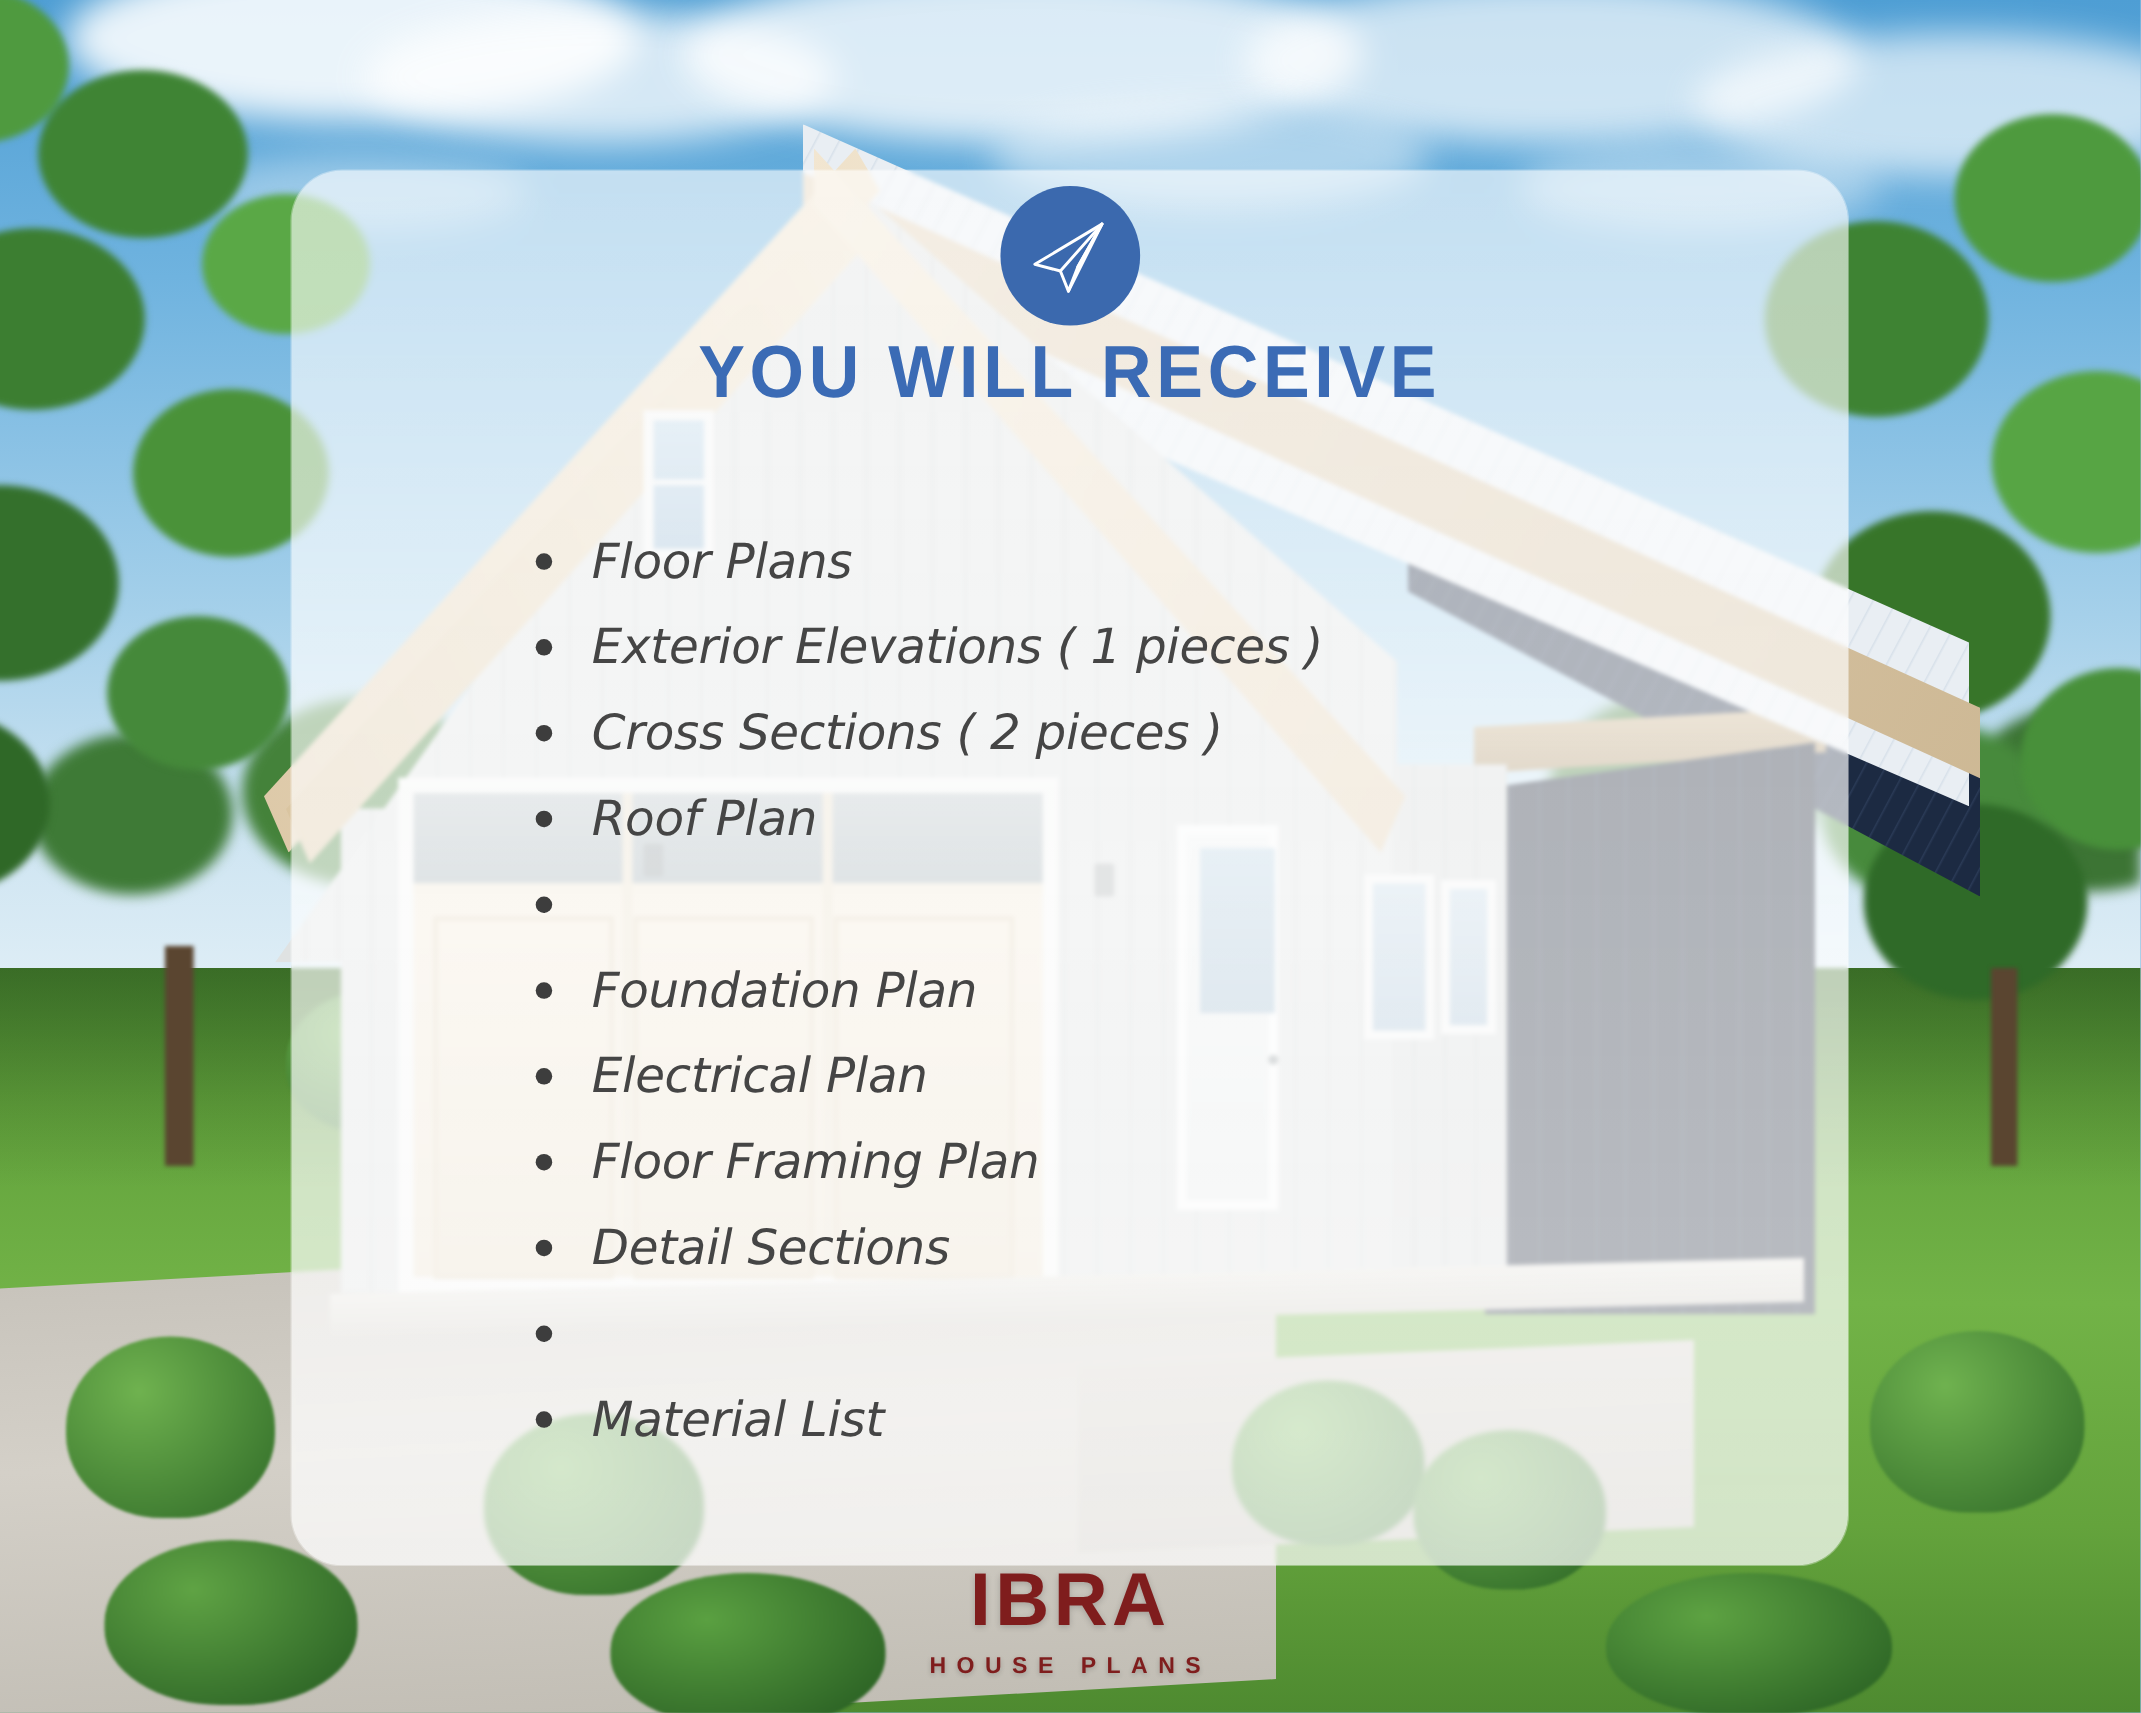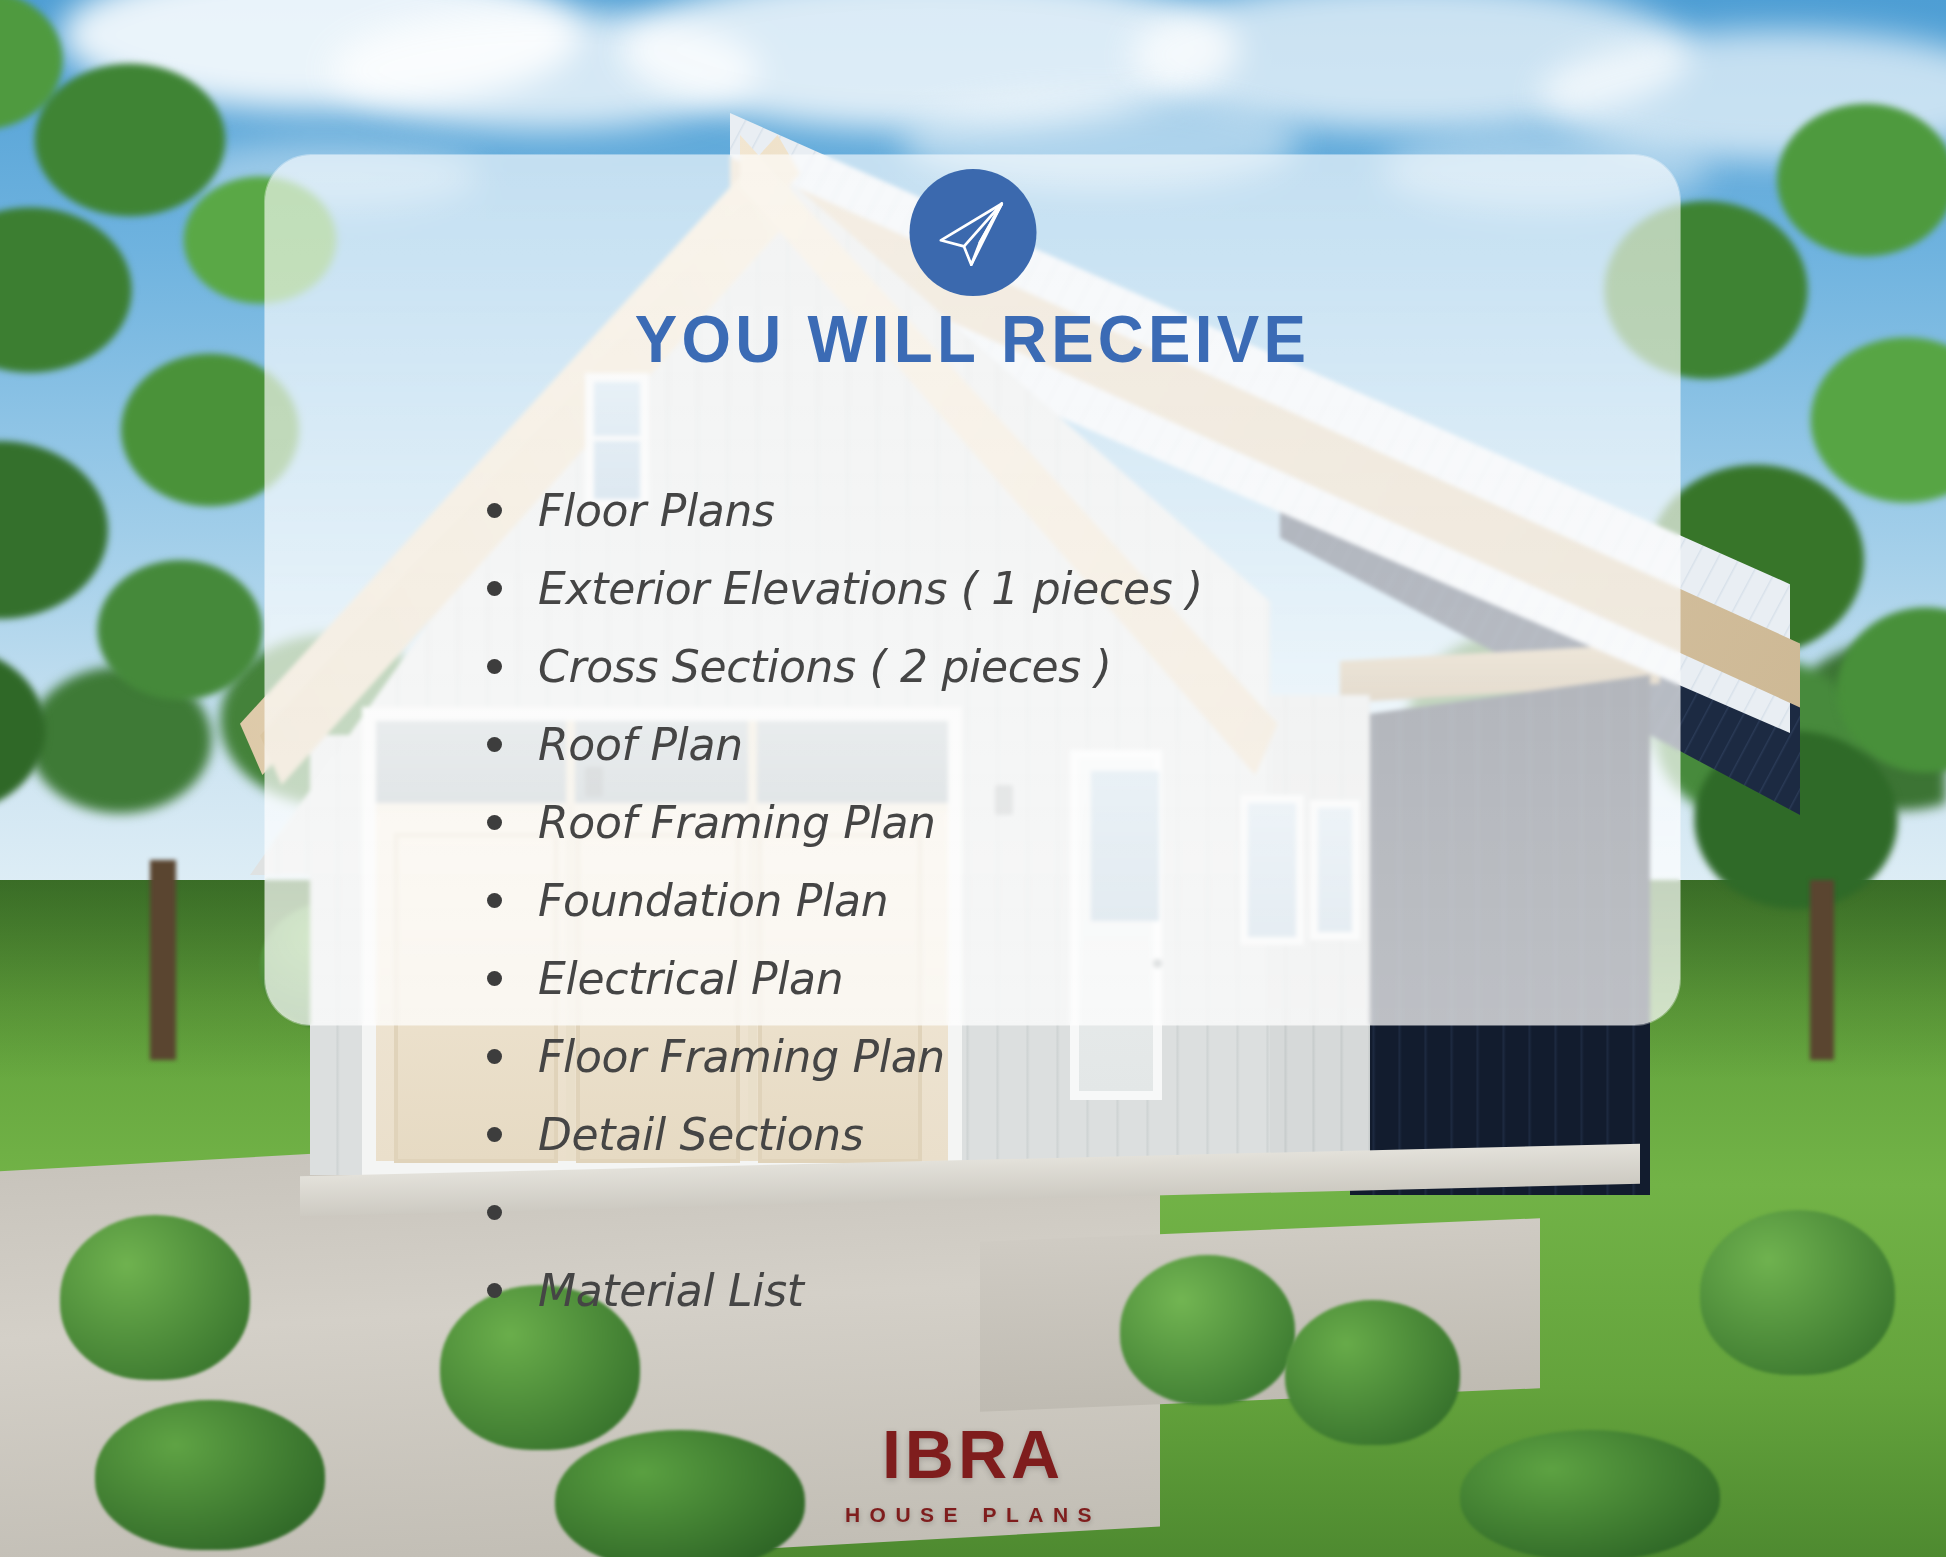--- a/index.html
+++ b/index.html
@@ -232,21 +232,21 @@
     background:radial-gradient(ellipse at 35% 30%,#67ab49,#2b6425);}
   .b7{left:1700px;top:1210px;width:195px;height:165px;
     background:radial-gradient(ellipse at 35% 30%,#6fb24f,#2f6a27);}
   .b8{left:1460px;top:1430px;width:260px;height:130px;
     background:radial-gradient(ellipse at 35% 30%,#5da242,#245a20);}
   .b9{left:260px;top:900px;width:160px;height:130px;
     background:radial-gradient(ellipse at 35% 30%,#6aae4b,#2d6726);}
 
   
   .card {
-    position:absolute; left:265px; top:155px; width:1415px; height:870px;
+    position:absolute; left:265px; top:155px; width:1415px; height:1268px;
     background:linear-gradient(180deg, rgba(255,255,255,.62), rgba(255,255,255,.72));
     border-radius:46px;
     backdrop-filter:blur(2px);
     box-shadow:0 0 0 1px rgba(255,255,255,.35);
   }
 
   .badge {
     position:absolute; left:50%; transform:translateX(-50%); top:14px;
     width:127px; height:127px; border-radius:50%;
     background:#3b69ae;
@@ -398,21 +398,20 @@
     <li>
       <span class="dot"></span>
       <span class="txt">Cross Sections ( 2 pieces )</span>
     </li>
     <li>
       <span class="dot"></span>
       <span class="txt">Roof Plan</span>
     </li>
     <li>
       <span class="dot"></span>
-      <span class="txt">Roof Framing Plan</span>
     </li>
     <li>
       <span class="dot"></span>
       <span class="txt">Foundation Plan</span>
     </li>
     <li>
       <span class="dot"></span>
       <span class="txt">Electrical Plan</span>
     </li>
     <li>

